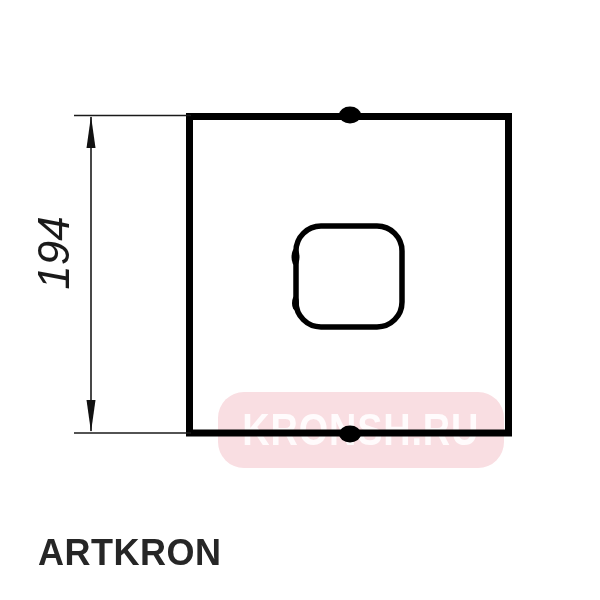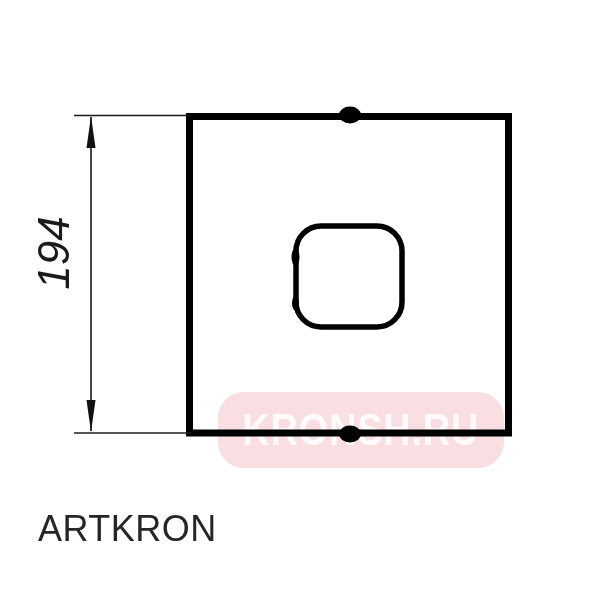--- a/index.html
+++ b/index.html
@@ -46,23 +46,23 @@
   }
   .dim-text {
     font-family: "Liberation Sans", sans-serif;
     font-style: italic;
     font-size: 44px;
     fill: #1a1a1a;
   }
   .brand {
     position: absolute;
     left: 38px;
-    top: 508px;
+    top: 532px;
     font-size: 36px;
-    font-weight: 400;
+    font-weight: 700;
     letter-spacing: 0.5px;
     color: #262626;
     z-index: 3;
     white-space: nowrap;
   }
 </style>
 </head>
 <body>
 
 <div class="canvas">

